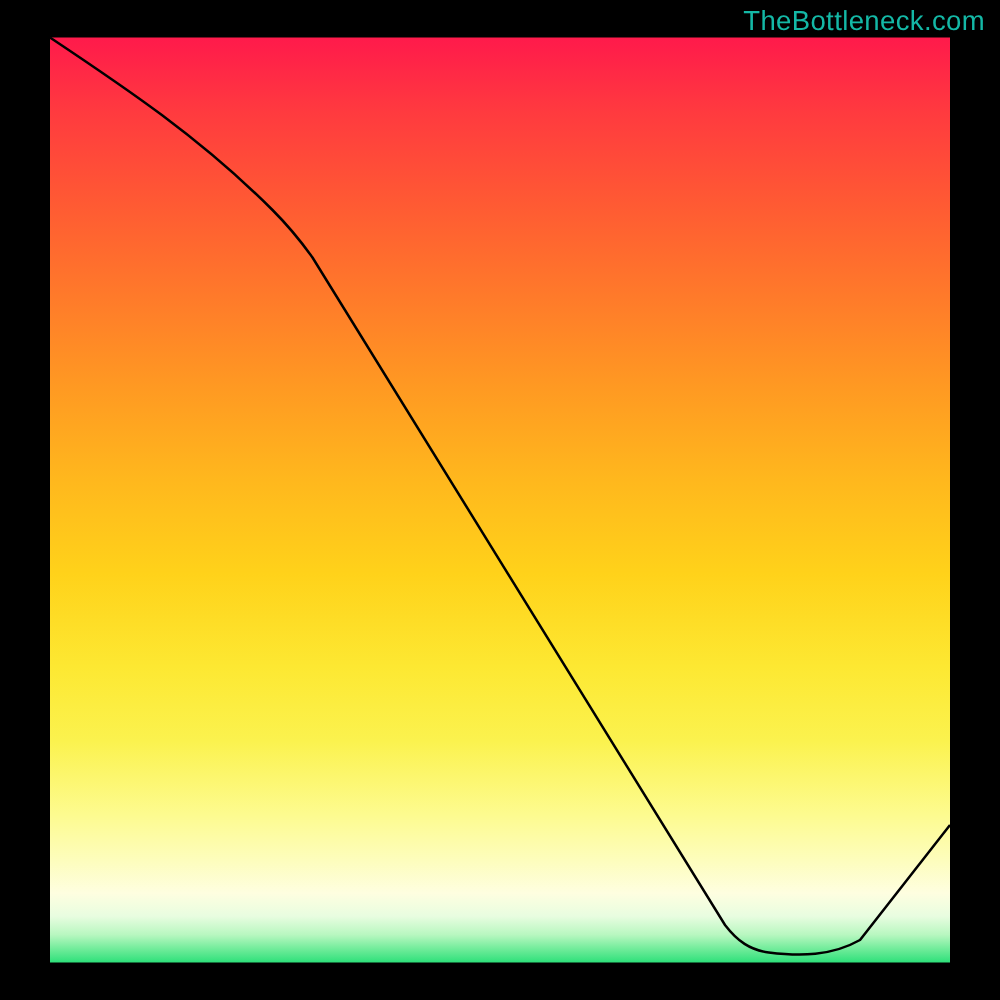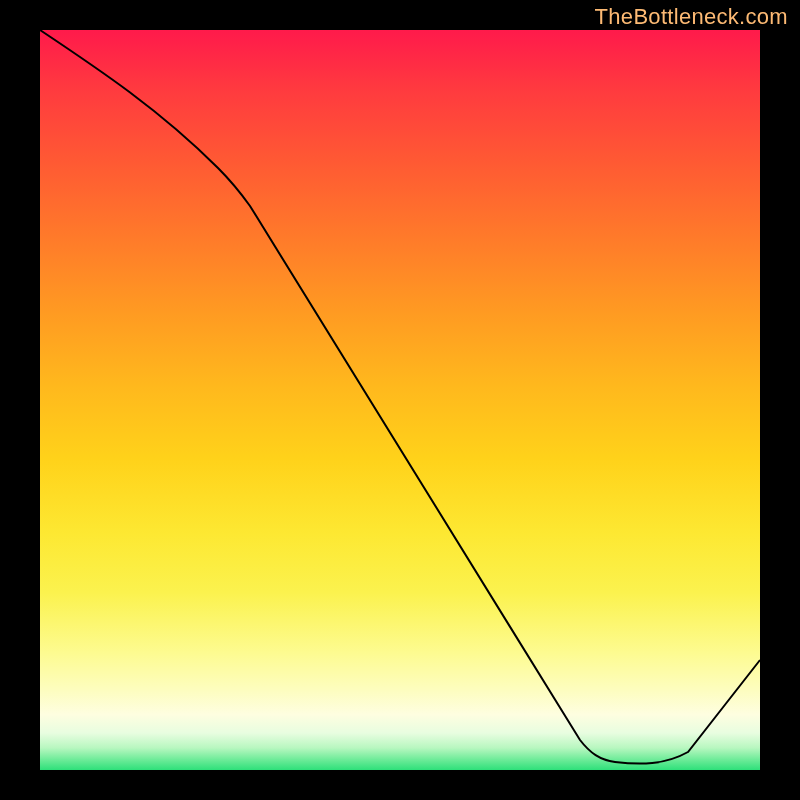--- a/index.html
+++ b/index.html
@@ -13,21 +13,21 @@
   }
   .chart-wrap {
     position: relative;
     width: 800px;
     height: 800px;
   }
   .watermark {
     position: absolute;
     top: 4px;
     right: 12px;
-    color: #fdba74;
+    color: #14b8a6;
     font-size: 22px;
     font-weight: 500;
     letter-spacing: 0.3px;
     z-index: 20;
     user-select: none;
   }
   .plot-area {
     position: absolute;
     left: 40px;
     top: 30px;

